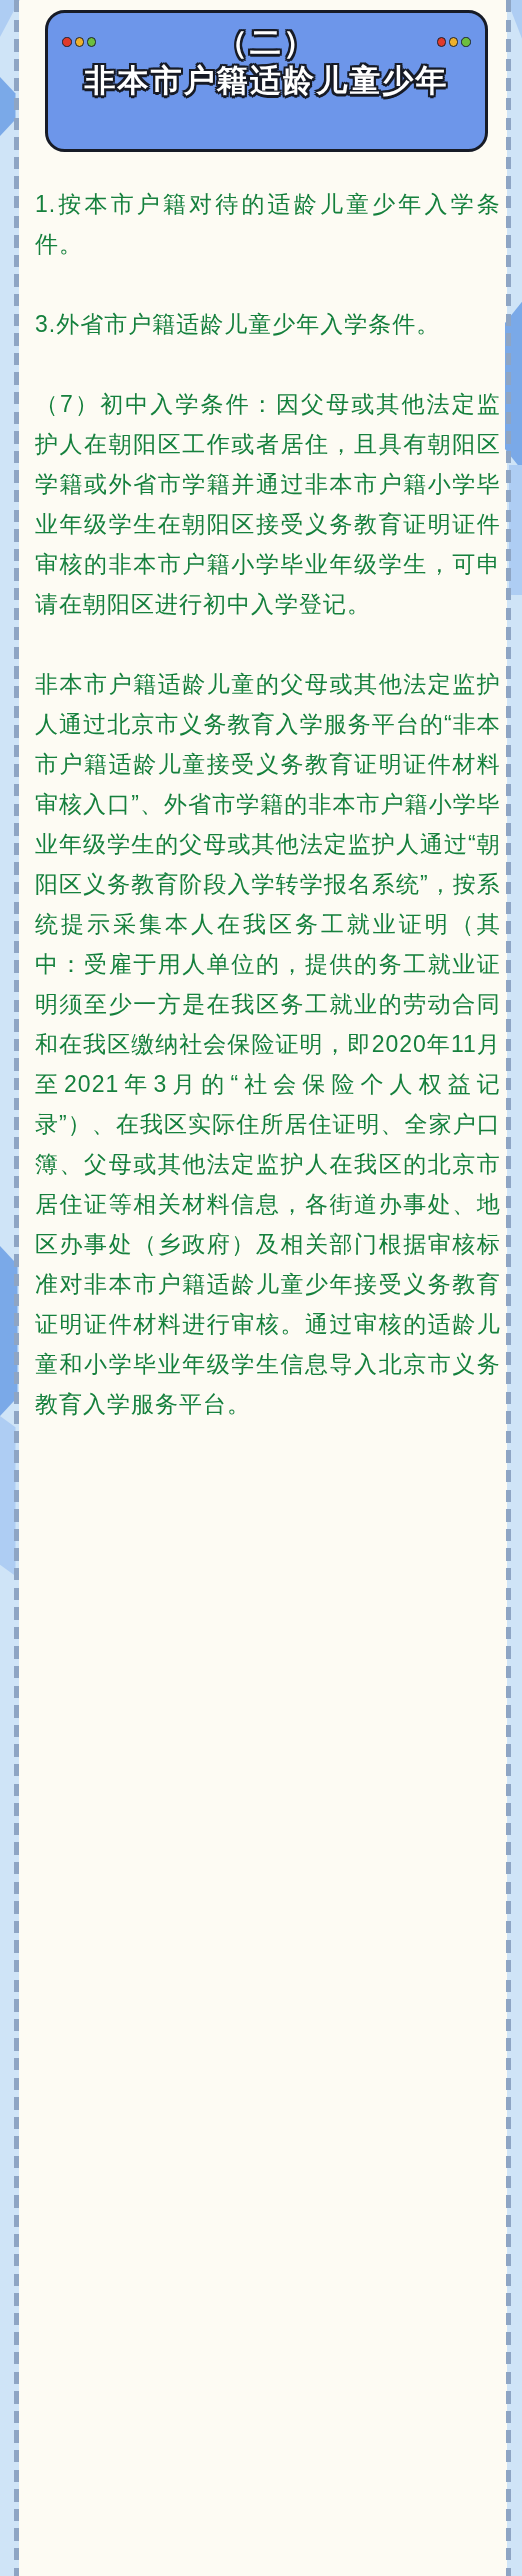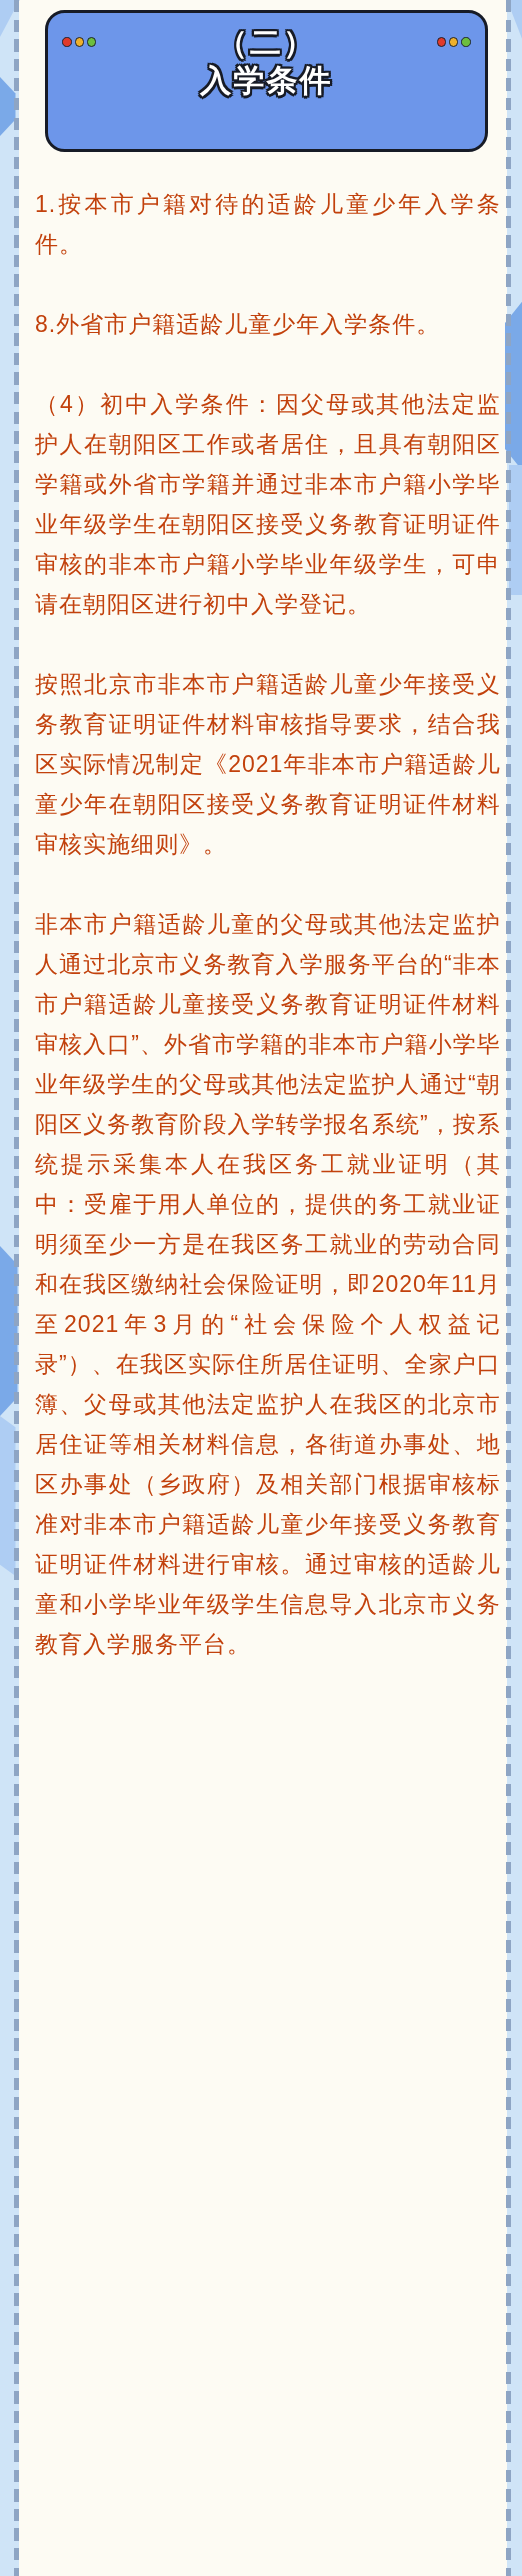--- a/index.html
+++ b/index.html
@@ -79,21 +79,21 @@
   .body-text {
     position: absolute;
     left: 18.5px; top: 164px;
     width: 488px;
     box-sizing: border-box;
     padding: 19.6px 5.7px 0 16.5px;
     z-index: 3;
   }
   .body-text p {
     margin: 0 0 40px 0;
-    color: #c2410c;
+    color: #15803d;
     font-size: 23px;
     line-height: 40px;
     letter-spacing: 1px;
     text-align: justify;
     text-justify: inter-character;
   }
   .body-text p:last-child { margin-bottom: 0; }
 </style>
 </head>
 <body>
@@ -118,25 +118,24 @@
       <span class="dot" style="background: rgb(238, 176, 44);"></span>
       <span class="dot" style="background: rgb(108, 190, 62);"></span>
     </div>
     <div class="dots-group dots-right">
       <span class="dot" style="background: rgb(224, 58, 42);"></span>
       <span class="dot" style="background: rgb(238, 176, 44);"></span>
       <span class="dot" style="background: rgb(108, 190, 62);"></span>
     </div>
     <div class="title-block">
       <div>（二）</div>
-      <div>入学条件</div>
+      <div>非本市户籍适龄儿童少年</div>
     </div>
   </div>
 
   <div class="body-text">
       <p>1.按本市户籍对待的适龄儿童少年入学条件。</p>
-      <p>8.外省市户籍适龄儿童少年入学条件。</p>
-      <p>（4）初中入学条件：因父母或其他法定监护人在朝阳区工作或者居住，且具有朝阳区学籍或外省市学籍并通过非本市户籍小学毕业年级学生在朝阳区接受义务教育证明证件审核的非本市户籍小学毕业年级学生，可申请在朝阳区进行初中入学登记。</p>
-      <p>按照北京市非本市户籍适龄儿童少年接受义务教育证明证件材料审核指导要求，结合我区实际情况制定《2021年非本市户籍适龄儿童少年在朝阳区接受义务教育证明证件材料审核实施细则》。</p>
+      <p>3.外省市户籍适龄儿童少年入学条件。</p>
+      <p>（7）初中入学条件：因父母或其他法定监护人在朝阳区工作或者居住，且具有朝阳区学籍或外省市学籍并通过非本市户籍小学毕业年级学生在朝阳区接受义务教育证明证件审核的非本市户籍小学毕业年级学生，可申请在朝阳区进行初中入学登记。</p>
       <p>非本市户籍适龄儿童的父母或其他法定监护人通过北京市义务教育入学服务平台的“非本市户籍适龄儿童接受义务教育证明证件材料审核入口”、外省市学籍的非本市户籍小学毕业年级学生的父母或其他法定监护人通过“朝阳区义务教育阶段入学转学报名系统”，按系统提示采集本人在我区务工就业证明（其中：受雇于用人单位的，提供的务工就业证明须至少一方是在我区务工就业的劳动合同和在我区缴纳社会保险证明，即2020年11月至2021年3月的“社会保险个人权益记录”）、在我区实际住所居住证明、全家户口簿、父母或其他法定监护人在我区的北京市居住证等相关材料信息，各街道办事处、地区办事处（乡政府）及相关部门根据审核标准对非本市户籍适龄儿童少年接受义务教育证明证件材料进行审核。通过审核的适龄儿童和小学毕业年级学生信息导入北京市义务教育入学服务平台。</p>
     </div>
 </div>
 
 
 </body></html>

